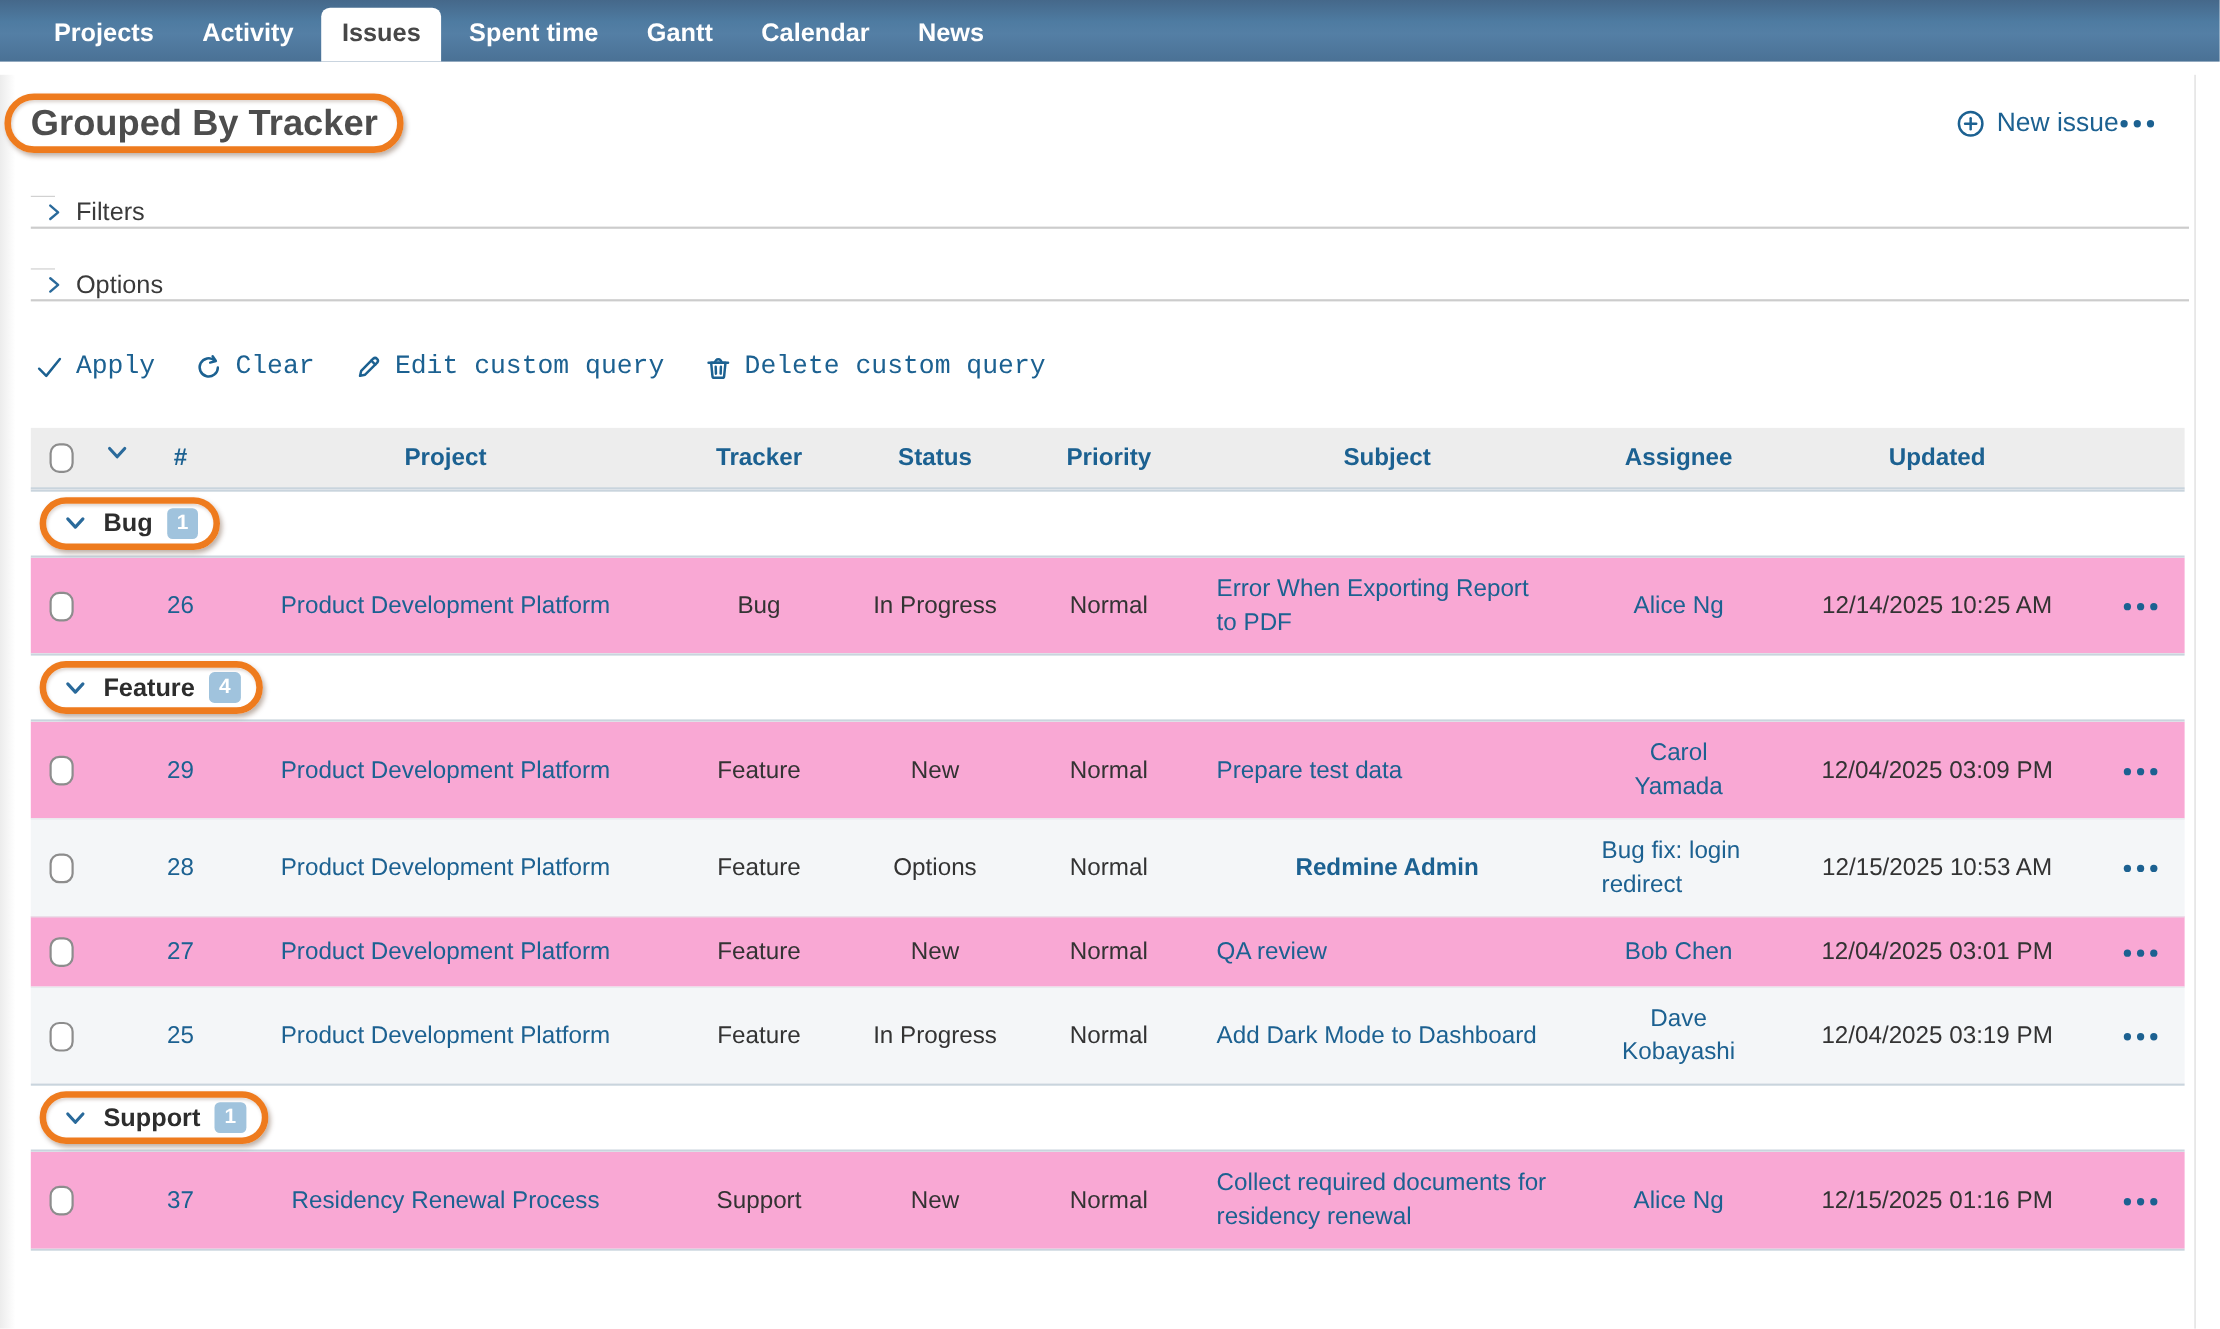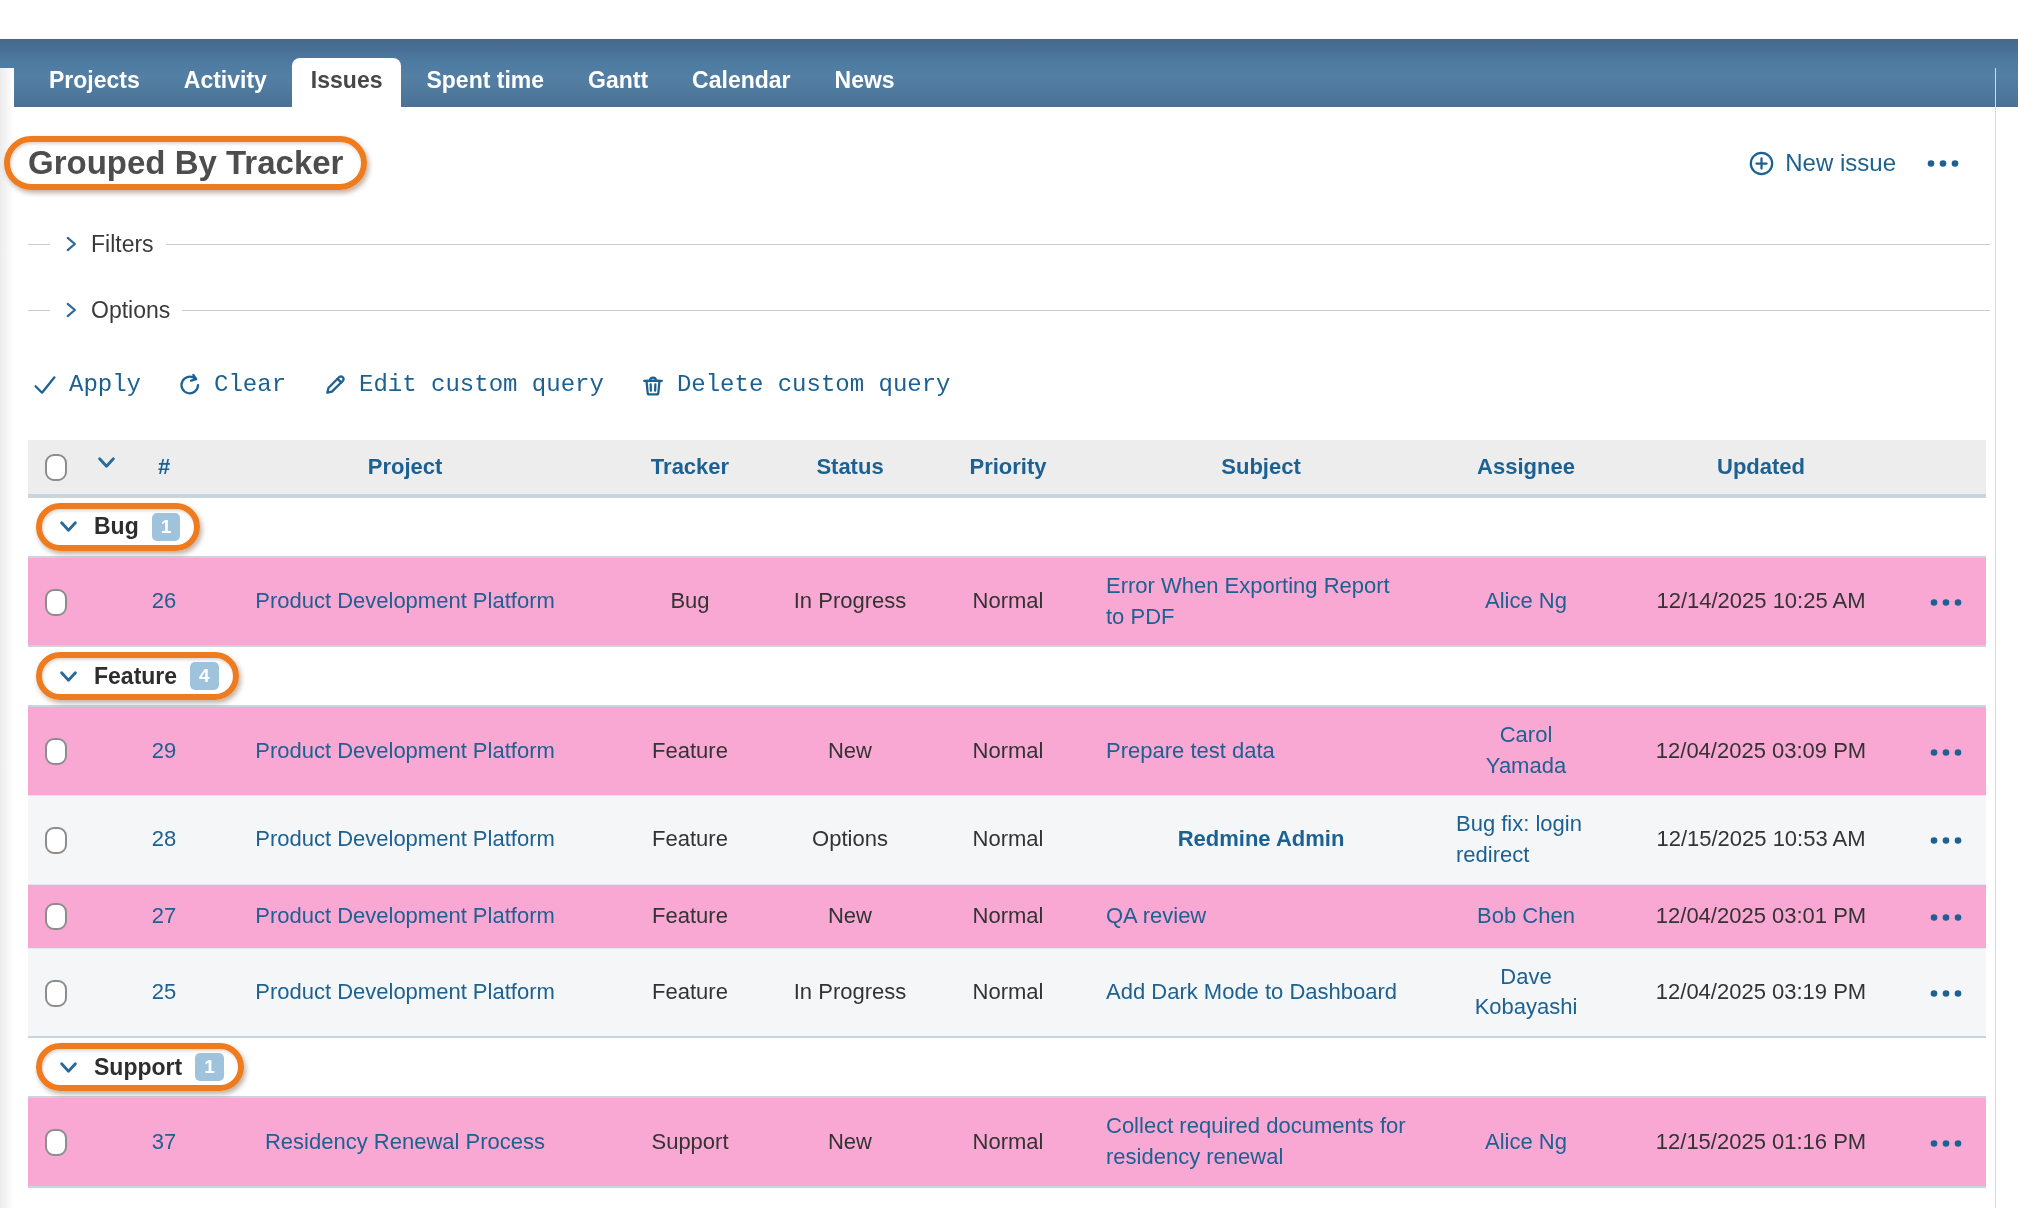--- a/index.html
+++ b/index.html
@@ -12,57 +12,56 @@
   *{box-sizing:border-box;}
   html,body{margin:0;padding:0;}
   body{
     width:2018px;height:1208px;overflow:hidden;background:#fff;
     font-family:"Liberation Sans",sans-serif;color:var(--text);position:relative;
   }
   a{color:var(--link);text-decoration:none;cursor:pointer;}
 
   
   .topnav{
-    height:68px;display:flex;align-items:flex-end;padding-left:30px;
+    height:56px;display:flex;align-items:flex-end;padding-left:30px;
     background:linear-gradient(180deg,#45688a 0%,#4e7ba1 35%,#547fa5 55%,#4a7195 100%);
-    margin-top:39px;
   }
   .tab{
     color:#fff;font-size:23px;font-weight:700;padding:9px 19px 13px;margin-right:6px;
     border-radius:8px 8px 0 0;cursor:pointer;white-space:nowrap;
   }
   .tab.active{background:#fff;color:#474747;}
 
   
   .left-strip{position:absolute;left:0;top:68px;bottom:0;width:14px;
     background:linear-gradient(90deg,#ececec,#ffffff);pointer-events:none;}
   .right-edge{position:absolute;right:22px;top:68px;bottom:0;width:1px;background:#d8d8d8;pointer-events:none;}
 
   .content{padding:0 28px;position:relative;}
 
   
   .header-row{display:flex;justify-content:space-between;align-items:center;margin-top:26px;height:60px;}
   .page-title{font-size:33px;font-weight:700;color:#4d4d4d;margin:0;line-height:1.1;}
-  .header-actions{display:flex;align-items:center;gap:30px;margin-right:30px;}
+  .header-actions{display:flex;align-items:center;margin-right:30px;}
   .new-issue{display:inline-flex;align-items:center;gap:10px;font-size:24px;}
   .plus-ic{width:27px;height:27px;fill:none;stroke:var(--link);stroke-width:2;stroke-linecap:round;}
   .dots{width:34px;height:11px;fill:var(--link);}
   .menu-dots-btn{display:inline-flex;align-items:center;cursor:pointer;}
 
   
   .annotate{position:relative;display:inline-flex;align-items:center;}
   .annotate::before{
     content:"";position:absolute;inset:-10px -20px;border:6px solid var(--orange);
     border-radius:30px;box-shadow:2px 3px 5px rgba(70,30,0,.35), inset 1px 2px 3px rgba(70,30,0,.18);
     pointer-events:none;z-index:6;
   }
   .annotate.title-ring::before{inset:-9px -24px;border-radius:34px;}
 
   
-  .collapsible{display:flex;align-items:center;margin-top:36px;height:30px;}
+  .collapsible{display:flex;margin-top:36px;height:30px;flex-direction:column;}
   .collapsible .pre-line{width:22px;height:1px;background:#ccc;}
   .collapsible .post-line{flex:1;height:1px;background:#ccc;}
   .legend{display:inline-flex;align-items:center;gap:9px;padding:0 12px 0 10px;font-size:23px;color:#3a3a3a;cursor:pointer;}
   .chev-r{width:22px;height:22px;fill:none;stroke:#2a6a9b;stroke-width:2;stroke-linecap:round;stroke-linejoin:round;}
 
   
   .query-actions{display:flex;align-items:center;gap:36px;margin:46px 0 0 4px;font-size:24px;}
   .q-act{display:inline-flex;align-items:center;gap:11px;font-family:Liberation Mono, monospace;}
   .act-ic{width:26px;height:26px;fill:none;stroke:var(--link);stroke-width:1.9;stroke-linecap:round;stroke-linejoin:round;}
 

